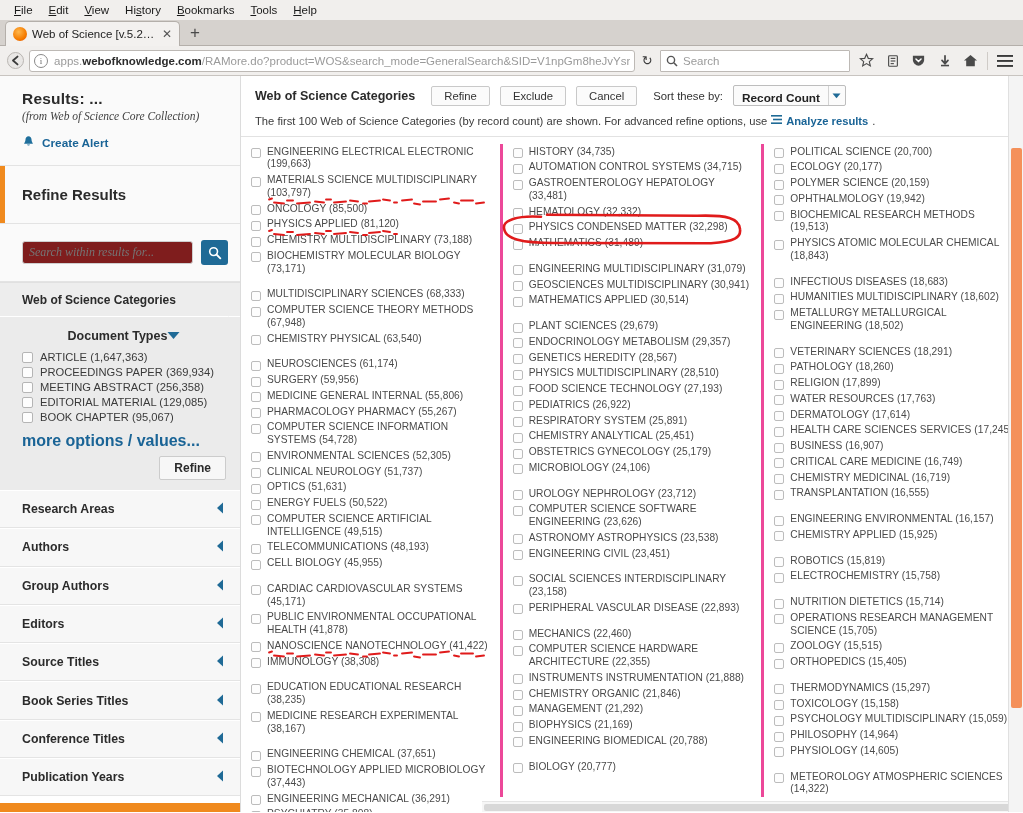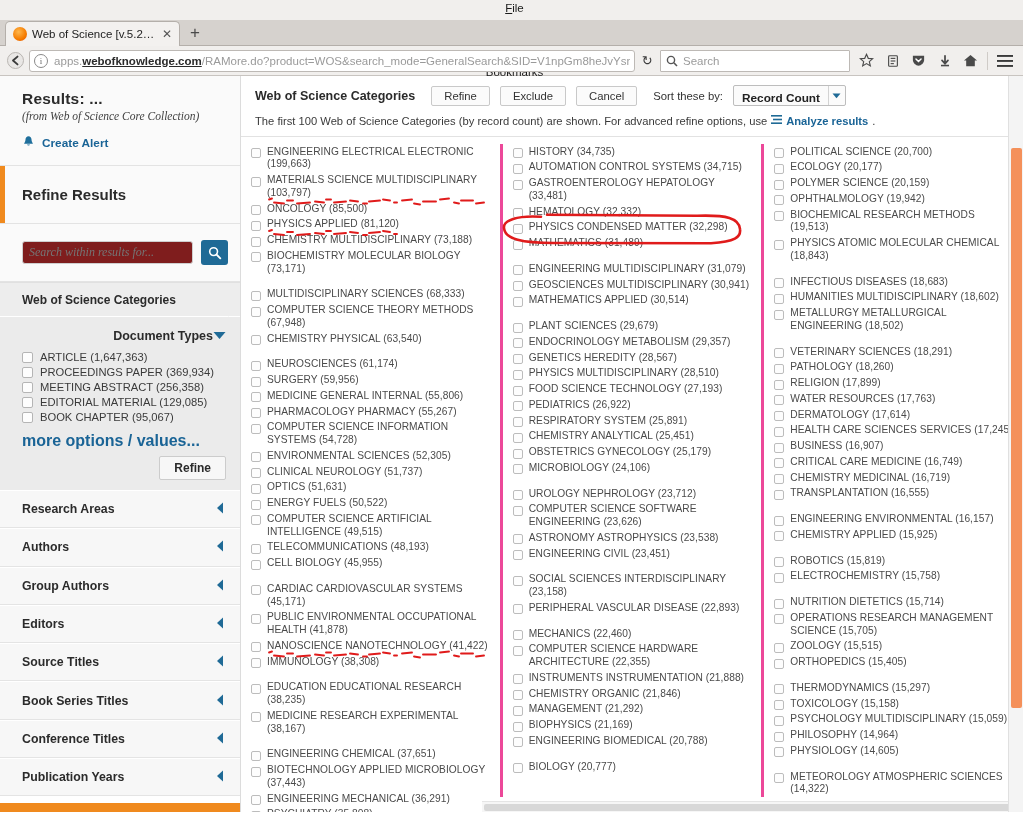--- a/index.html
+++ b/index.html
@@ -17,21 +17,20 @@
   #browser-chrome { width: 1023px; background: #f1efed; }
 
   .menubar {
     height: 20px;
     background: #f1efed;
     display: flex;
     align-items: center;
     padding-left: 6px;
     font-size: 11.5px;
     color: #1a1a1a;
-    flex-direction: column;
   }
   .menubar .mi {
     padding: 2px 8px;
     cursor: default;
     white-space: nowrap;
   }
   .menubar .mi u { text-decoration: underline; }
 
   .tabstrip {
     height: 26px;
@@ -104,21 +103,21 @@
   .urlbar .infoicon {
     width: 14px; height: 14px; border: 1.2px solid #8a8a8a; border-radius: 50%;
     font-size: 9px; line-height: 12px; text-align: center; color: #6e6e6e;
     margin-right: 6px; flex: none; font-family: "Liberation Serif", serif;
   }
   .urlbar .urltext {
     font-size: 11.5px; color: #9a9a9a;
     white-space: nowrap; overflow: hidden;
     min-width: 0;
   }
-  .urlbar .urltext b { color: #2b2b2b; font-weight: bold; text-decoration: underline; }
+  .urlbar .urltext b { color: #2b2b2b; font-weight: bold; }
   .reloadbtn { width: 20px; display:flex; align-items:center; justify-content:center; color:#3b3b3b; font-size:13px; }
 
   .searchbar {
     width: 190px; height: 22px;
     background: #fff; border: 1px solid #bdb9b5; border-radius: 1px;
     display: flex; align-items: center; padding: 0 5px;
     flex: none;
   }
   .searchbar .sicon { margin-right: 5px; color:#5a5a5a; display:flex; }
   .searchbar .sph { font-size: 11.5px; color: #9b9b9b; }
@@ -210,21 +209,21 @@
     border-top: 17px solid transparent;
     border-bottom: 17px solid transparent;
     border-left: 13px solid #ededed;
   }
 
   .doc-types {
     background: #ebebeb;
     padding: 12px 14px 0 22px;
     border-top: 1px solid #ffffff;
   }
-  .dt-head { display: flex; align-items: center; justify-content: flex-end; }
+  .dt-head { display: flex; align-items: center; justify-content: center; }
   .dt-head .dt-title { font-size: 12.5px; font-weight: bold; color: #2b2b2b; }
   .dt-head .caret-down { color: #1f6a96; font-size: 11px; }
   .dt-list { margin-top: 8px; }
   .dt-item { display: flex; align-items: center; gap: 7px; margin-bottom: 3px; }
   .cb {
     width: 11px; height: 11px; flex: none;
     border: 1px solid #b5b5b5;
     background: #fdfdfd;
     border-radius: 2px;
   }

